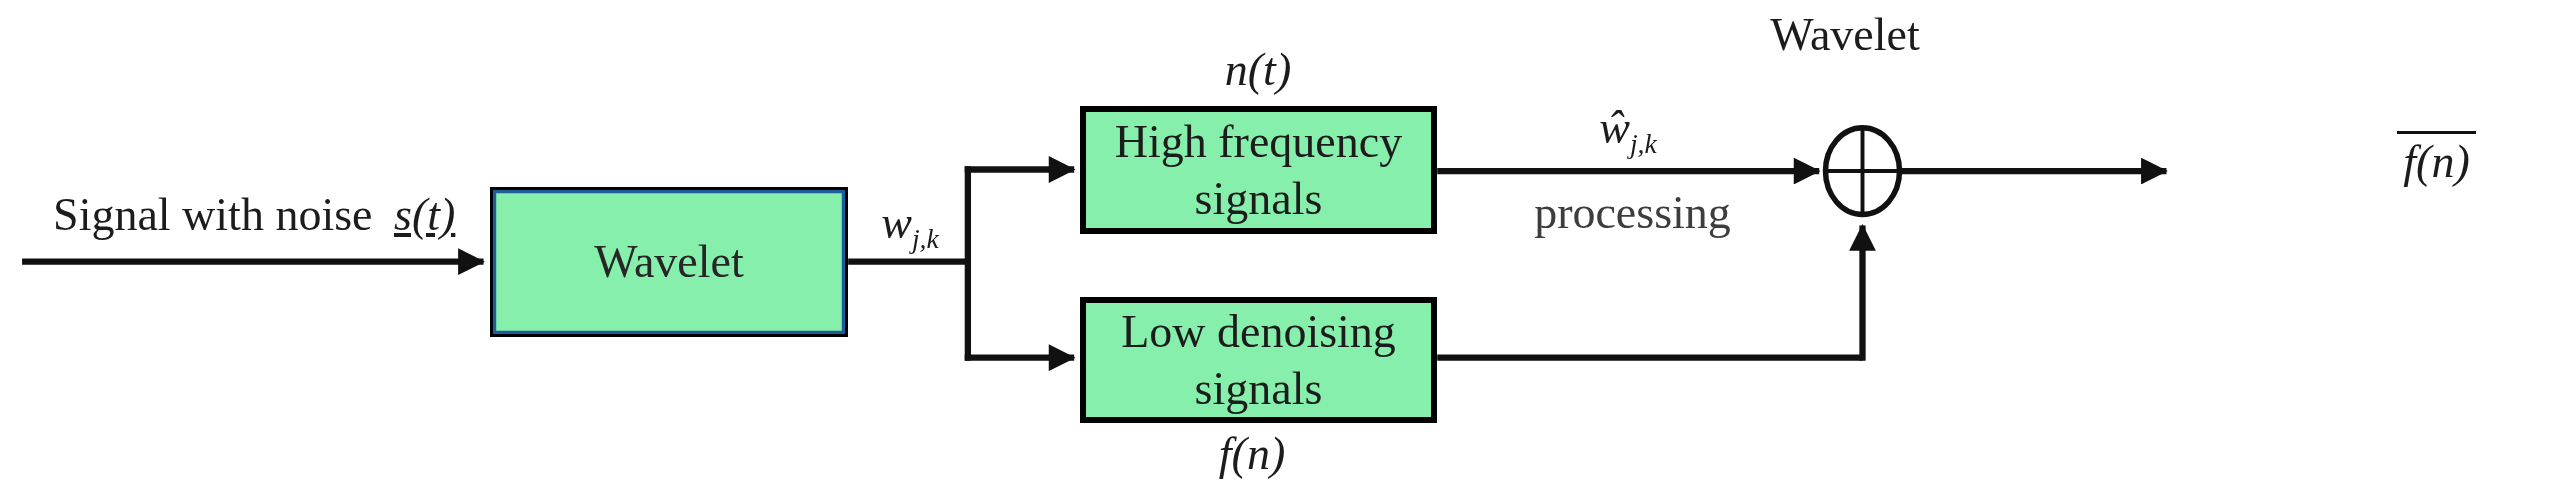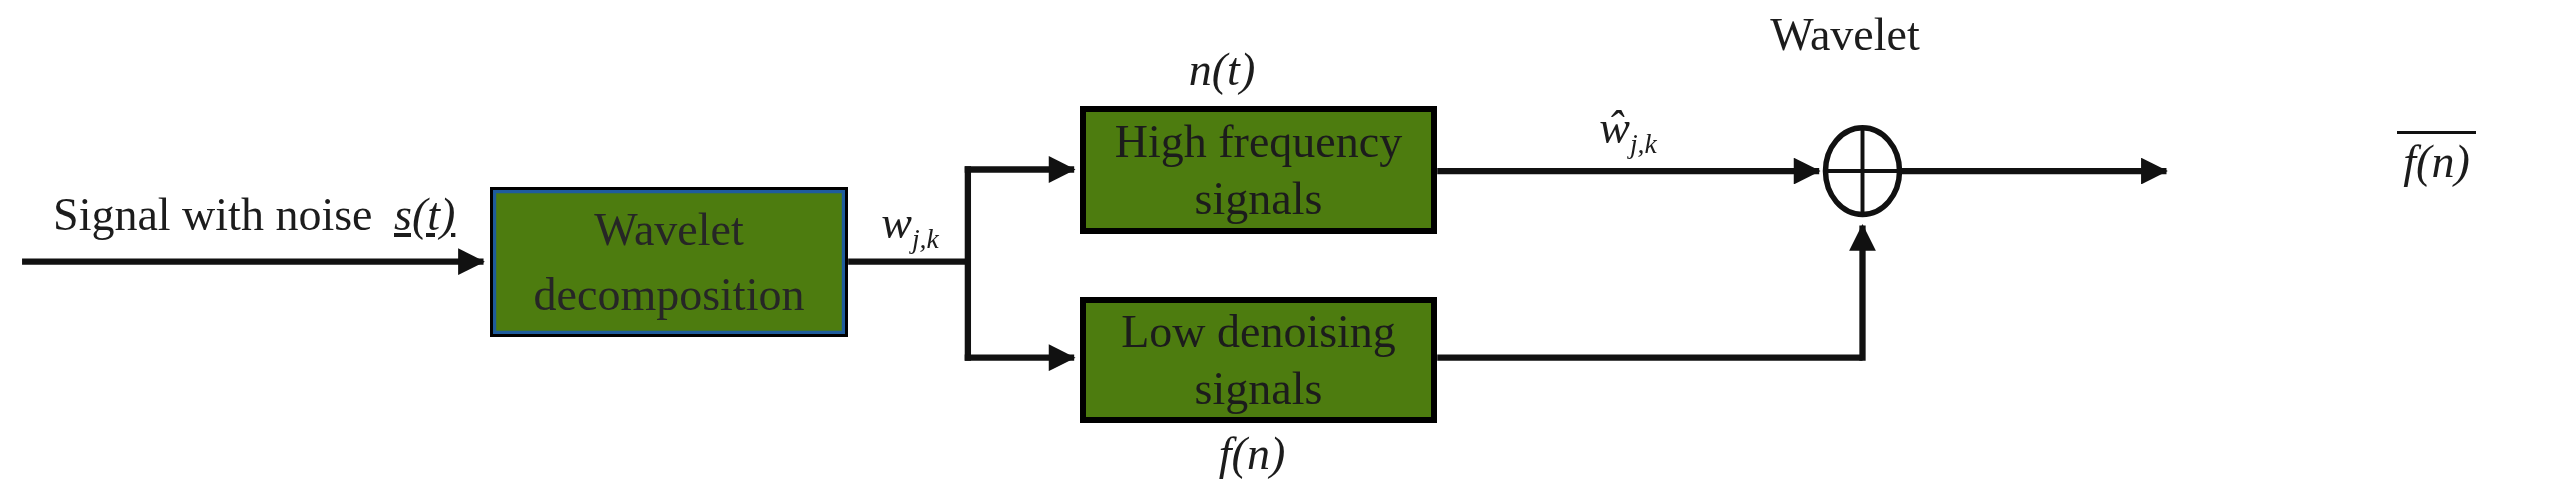--- a/index.html
+++ b/index.html
@@ -21,21 +21,21 @@
   }
   .stage svg{position:absolute;left:0;top:0;}
   .conn{stroke:var(--stroke);stroke-width:8;fill:none;}
   .thin{stroke-width:5;}
   .sumcircle{fill:#ffffff;stroke:var(--stroke);stroke-width:7;}
   .arrowhead{fill:var(--stroke);}
   .lbl{position:absolute;font-size:46px;line-height:1.15;text-align:center;white-space:nowrap;color:var(--box-text);}
   .math{font-style:italic;}
   .math sub{font-size:0.60em;font-style:italic;line-height:0;}
   .box{
-    position:absolute;box-sizing:border-box;background:#4d7c0f;
+    position:absolute;box-sizing:border-box;background:#86efac;
     display:flex;flex-direction:column;justify-content:center;align-items:center;
     font-size:46px;color:var(--box-text);text-align:right;white-space:nowrap;
   }
   .box-decomp{border:3.9px solid var(--box-border);box-shadow:inset 0 0 0 3.2px var(--decomp-inner);line-height:1.42;color:#262626;}
   .box-freq{border:6.3px solid var(--box-border);line-height:1.25;}
   .two-line{line-height:1.45;}
   .gray{color:var(--muted-text);}
   .overline-math{border-top:3.9px solid var(--stroke);padding:1.6px 6.3px 0 6.3px;}
 </style>
 </head>
@@ -69,28 +69,27 @@
     <line x1="2412" y1="217" x2="2751" y2="217" class="conn" marker-end="url(#arr)"></line>
   </svg>
 
   <div class="lbl" style="left:19.7px;top:189px;width:469px;">
     <span>Signal with noise</span>
     <span class="math" style="margin-left:10px;text-decoration:underline;">s(t)</span>
   </div>
 
   <div class="box box-decomp" style="left:490px;top:187px;width:358px;height:150px;">
     <div>Wavelet</div>
-    <div>decomposition</div>
   </div>
 
   <div class="lbl math" style="left:851px;top:197px;width:118px;">
     <span>w</span><sub>j,k</sub>
   </div>
 
-  <div class="lbl math" style="left:1104px;top:44px;width:236px;">
+  <div class="lbl math" style="left:1140px;top:44px;width:236px;">
     <span>n(t)</span>
   </div>
 
   <div class="box box-freq" style="left:1080px;top:106px;width:357px;height:128px;">
     <div>High frequency</div>
     <div>signals</div>
   </div>
 
   <div class="box box-freq" style="left:1080px;top:297px;width:357px;height:126px;">
     <div>Low denoising</div>
@@ -99,20 +98,21 @@
 
   <div class="lbl math" style="left:1134px;top:428px;width:236px;">
     <span>f(n)</span>
   </div>
 
   <div class="lbl math" style="left:1563px;top:102px;width:130px;">
     <span>ŵ</span><sub>j,k</sub>
   </div>
 
   <div class="lbl two-line gray" style="left:1487px;top:180px;width:291px;">
+    <div>processing</div>
   </div>
 
   <div class="lbl" style="left:1666px;top:0px;width:358px;line-height:1.5;">
     <div>Wavelet</div>
   </div>
 
 
   <div class="lbl math overline-math" style="left:2397px;top:131px;">
     <span>f(n)</span>
   </div>

